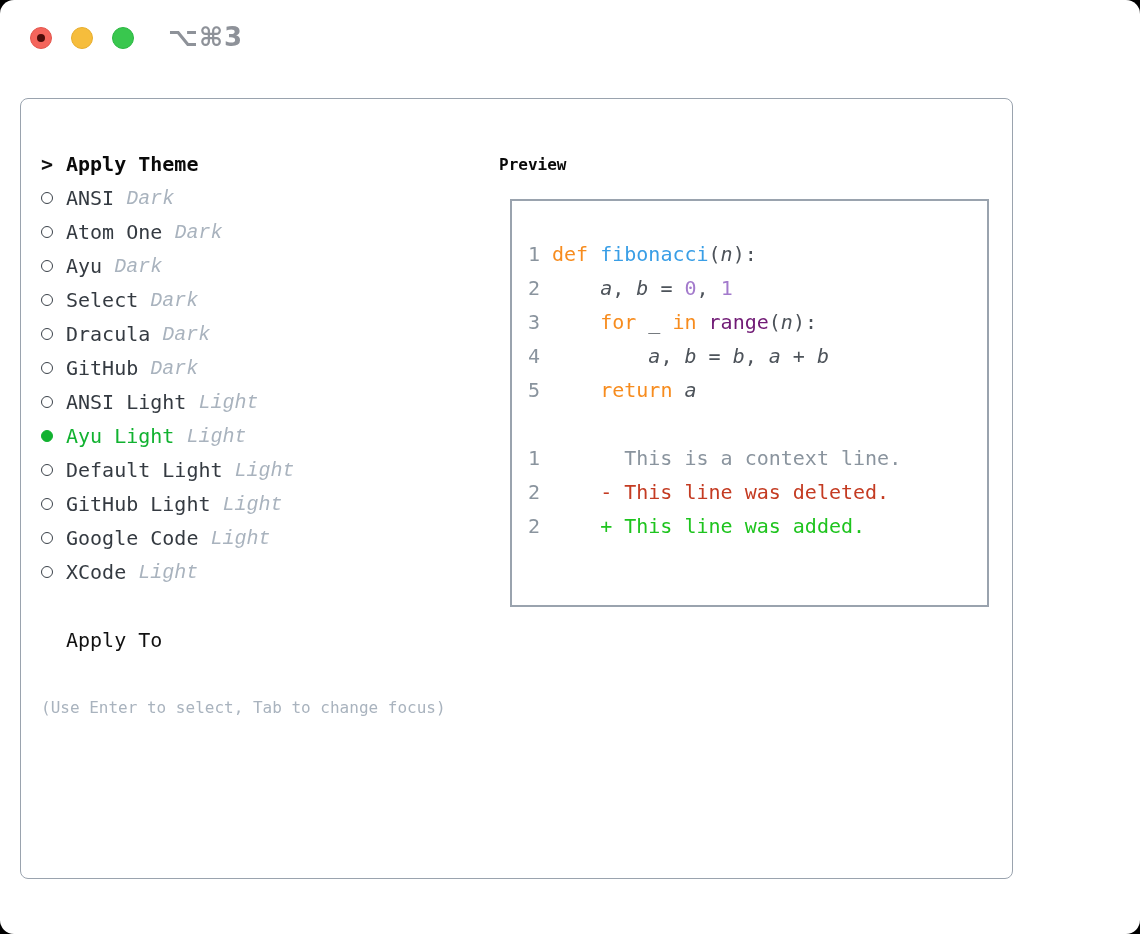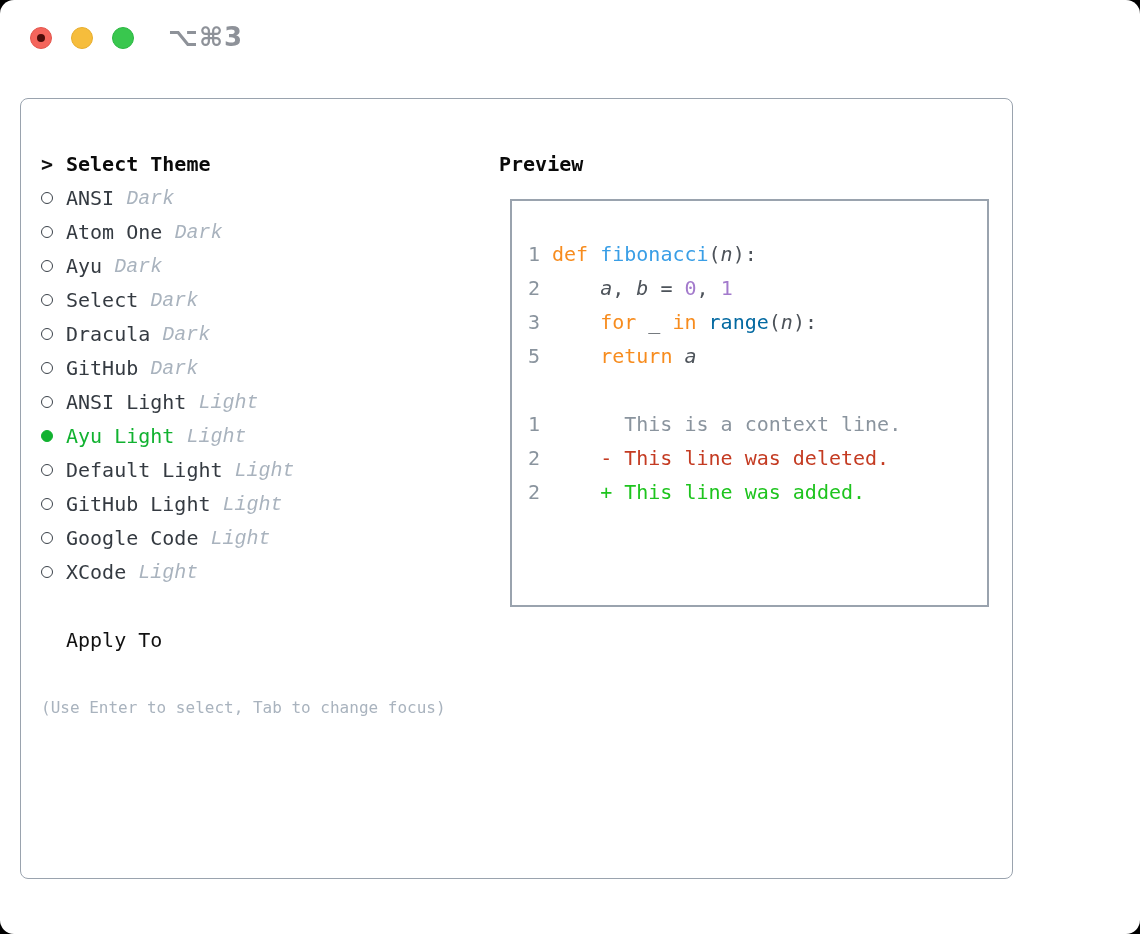--- a/index.html
+++ b/index.html
@@ -50,32 +50,32 @@
   .name.sel{color:#11b230;}
   .variant{color:#a9b3be;font-style:italic;font-family:Liberation Mono, monospace;}
   .section-title{color:#111;}
   .blank-row{height:34px;}
   .hint{
     margin-top:0;width:410px;font-size:16px;line-height:34px;color:#a9b3be;
     white-space:normal;
   }
   
   .preview-title-row{height:34px;display:flex;align-items:center;}
-  .preview-title{font-size:20px;font-weight:bold;color:#0a0a0a;}
+  .preview-title{font-size:16px;font-weight:bold;color:#0a0a0a;}
   .preview-box{
     margin-top:18px;margin-left:11px;width:479px;height:408px;
     border:2px solid #9aa3ae;box-sizing:border-box;background:#fff;
     padding:36px 0 0 16px;overflow:hidden;
   }
   .pline{height:34px;font-size:20px;white-space:pre;display:block;line-height:34px;}
   .ln{display:inline-block;width:24px;color:#8a949e;}
   .tk-kw{color:#f78c1e;}
   .tk-fn{color:#399ee6;}
   .tk-num{color:#a37acc;}
-  .tk-rng{color:#0369a1;}
+  .tk-rng{color:#701a75;}
   .tk-fg{color:#4d535a;}
   .tk-it{color:#4d535a;font-style:italic;}
   .tk-ctx{color:#8a949e;text-align:right;}
   .tk-del{color:#c43b22;text-align:center;}
   .tk-add{color:#1ec41e;}
 </style>
 </head>
 <body>
 
 <div class="window">
@@ -90,21 +90,21 @@
     </div>
     <div class="shortcut">⌥⌘3</div>
   </div>
 
   <div class="main-box">
     <div class="cols">
 
       <div class="left-col">
         <div class="row">
           <span class="prefix"><span class="caret">&gt;</span></span>
-          <span class="title-text">Select Theme</span>
+          <span class="title-text">Apply Theme</span>
         </div>
 
         <div id="theme-list">
             <div class="row"><span class="prefix"><span class="radio"></span></span><span class="name">ANSI</span><span> </span><span class="variant">Dark</span></div>
             <div class="row"><span class="prefix"><span class="radio"></span></span><span class="name">Atom One</span><span> </span><span class="variant">Dark</span></div>
             <div class="row"><span class="prefix"><span class="radio"></span></span><span class="name">Ayu</span><span> </span><span class="variant">Dark</span></div>
             <div class="row"><span class="prefix"><span class="radio"></span></span><span class="name">Select</span><span> </span><span class="variant">Dark</span></div>
             <div class="row"><span class="prefix"><span class="radio"></span></span><span class="name">Dracula</span><span> </span><span class="variant">Dark</span></div>
             <div class="row"><span class="prefix"><span class="radio"></span></span><span class="name">GitHub</span><span> </span><span class="variant">Dark</span></div>
             <div class="row"><span class="prefix"><span class="radio"></span></span><span class="name">ANSI Light</span><span> </span><span class="variant">Light</span></div>
@@ -129,20 +129,21 @@
       </div>
 
       <div class="right-col">
         <div class="preview-title-row">
           <span class="preview-title">Preview</span>
         </div>
         <div class="preview-box" id="preview-box">
             <div class="pline"><span class="ln">1</span><span class="tk-kw">def</span><span class="tk-fg"> </span><span class="tk-fn">fibonacci</span><span class="tk-fg">(</span><span class="tk-it">n</span><span class="tk-fg">):</span></div>
             <div class="pline"><span class="ln">2</span><span class="tk-fg">    </span><span class="tk-it">a</span><span class="tk-fg">, </span><span class="tk-it">b</span><span class="tk-fg"> = </span><span class="tk-num">0</span><span class="tk-fg">, </span><span class="tk-num">1</span></div>
             <div class="pline"><span class="ln">3</span><span class="tk-fg">    </span><span class="tk-kw">for</span><span class="tk-fg"> _ </span><span class="tk-kw">in</span><span class="tk-fg"> </span><span class="tk-rng">range</span><span class="tk-fg">(</span><span class="tk-it">n</span><span class="tk-fg">):</span></div>
+            <div class="pline"><span class="ln">4</span><span class="tk-fg">        </span><span class="tk-it">a</span><span class="tk-fg">, </span><span class="tk-it">b</span><span class="tk-fg"> = </span><span class="tk-it">b</span><span class="tk-fg">, </span><span class="tk-it">a</span><span class="tk-fg"> + </span><span class="tk-it">b</span></div>
             <div class="pline"><span class="ln">5</span><span class="tk-fg">    </span><span class="tk-kw">return</span><span class="tk-fg"> </span><span class="tk-it">a</span></div>
             <div class="pline"><span class="ln"></span></div>
             <div class="pline"><span class="ln">1</span><span class="tk-ctx">      This is a context line.</span></div>
             <div class="pline"><span class="ln">2</span><span class="tk-del">    - This line was deleted.</span></div>
             <div class="pline"><span class="ln">2</span><span class="tk-add">    + This line was added.</span></div>
           </div>
       </div>
 
     </div>
   </div>

